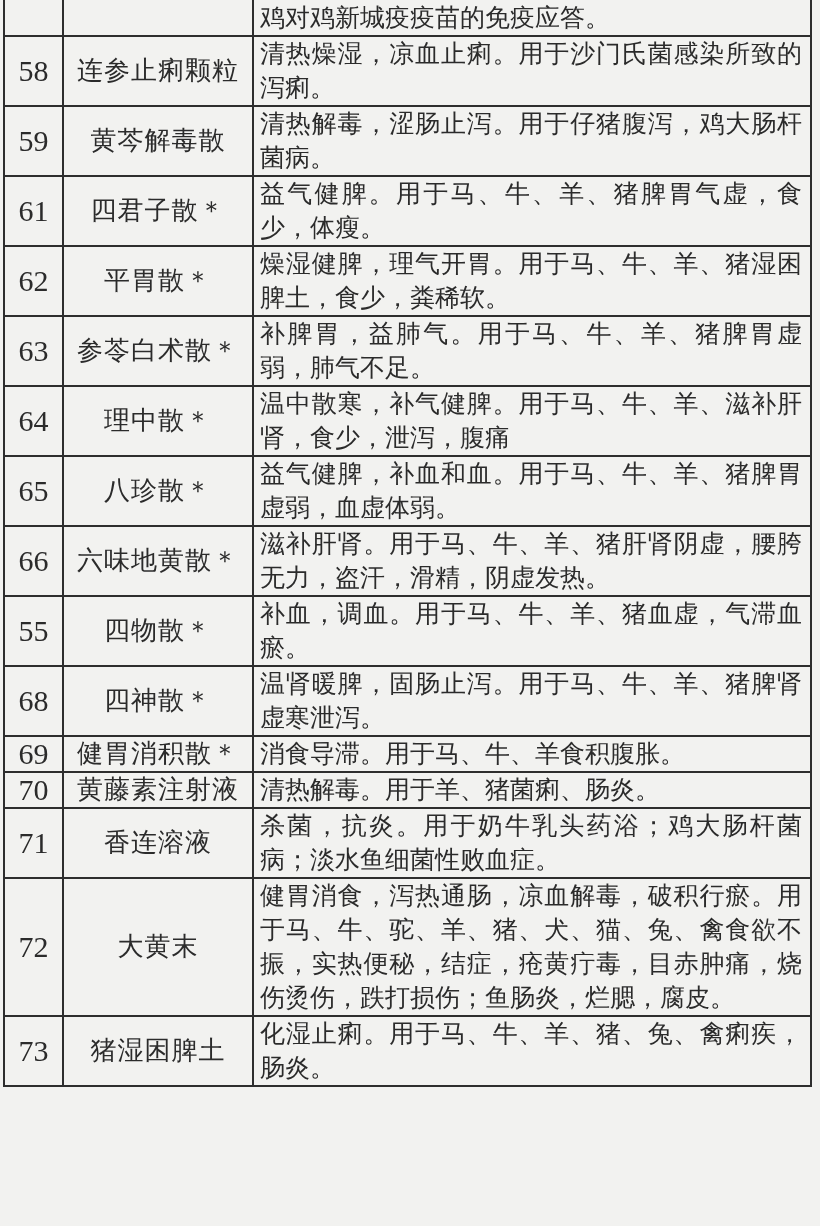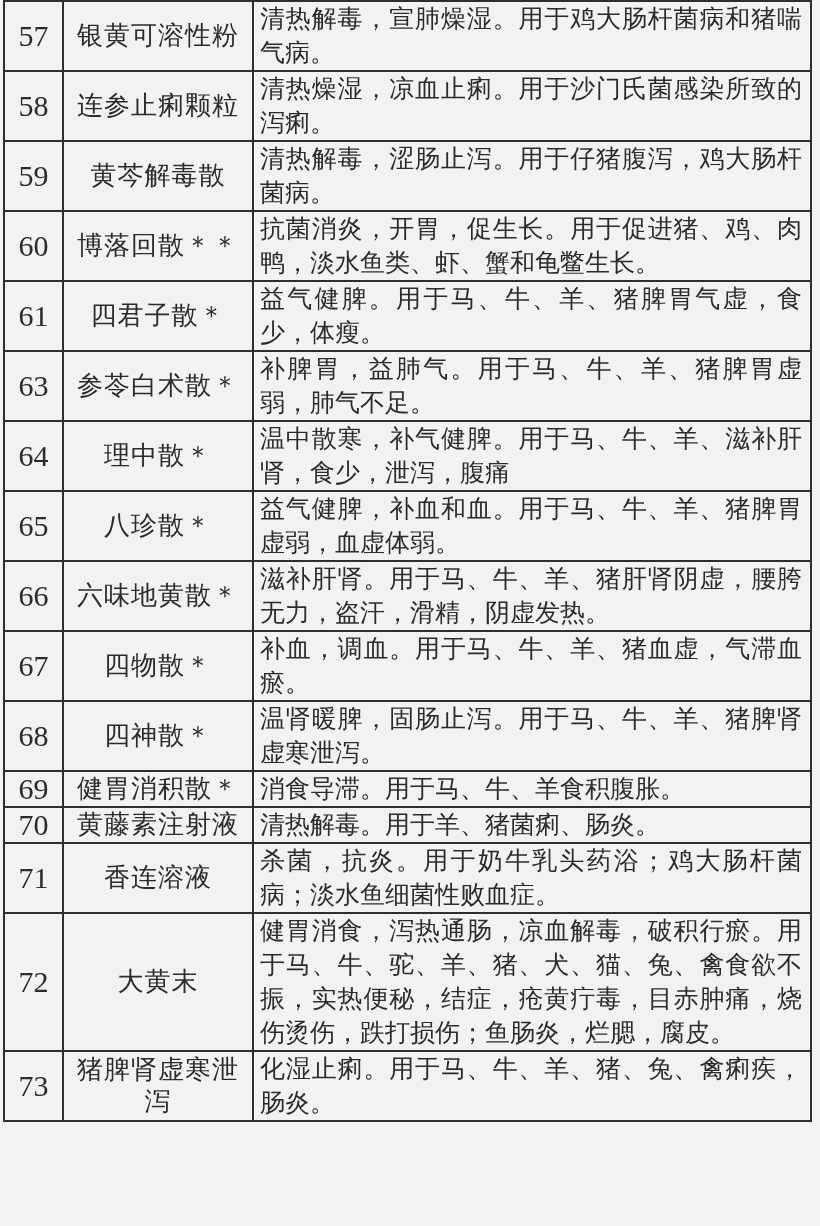--- a/index.html
+++ b/index.html
@@ -66,44 +66,44 @@
 <body>
 
 <div class="page">
   <table class="med-table">
     <colgroup>
       <col class="c-num">
       <col class="c-name">
       <col class="c-desc">
     </colgroup>
     <tbody id="table-body">
-        <tr class="med-row" style="height: 68px;">
-    <td class="cell-num">57</td>
-    <td class="cell-name">银黄可溶性粉</td>
-    <td class="cell-desc">清热解毒，宣肺燥湿。用于鸡大肠杆菌病和猪喘气病。</td>
+        <tr class="med-row r-first" style="height: 36px;">
+    <td class="cell-num"></td>
+    <td class="cell-name"></td>
+    <td class="cell-desc">鸡对鸡新城疫疫苗的免疫应答。</td>
   </tr>
         <tr class="med-row" style="height: 68px; padding-left: 8px;">
     <td class="cell-num">58</td>
     <td class="cell-name">连参止痢颗粒</td>
     <td class="cell-desc">清热燥湿，凉血止痢。用于沙门氏菌感染所致的泻痢。</td>
   </tr>
         <tr class="med-row" style="height: 68px; margin-top: 8px;">
     <td class="cell-num">59</td>
     <td class="cell-name">黄芩解毒散</td>
     <td class="cell-desc">清热解毒，涩肠止泻。用于仔猪腹泻，鸡大肠杆菌病。</td>
   </tr>
-        <tr class="med-row" style="height: 70px;">
-    <td class="cell-num">60</td>
-    <td class="cell-name">博落回散＊＊</td>
-    <td class="cell-desc">抗菌消炎，开胃，促生长。用于促进猪、鸡、肉鸭，淡水鱼类、虾、蟹和龟鳖生长。</td>
-  </tr>
         <tr class="med-row" style="height: 68px;">
     <td class="cell-num">61</td>
     <td class="cell-name">四君子散＊</td>
     <td class="cell-desc">益气健脾。用于马、牛、羊、猪脾胃气虚，食少，体瘦。</td>
+  </tr>
+        <tr class="med-row" style="height: 68px;">
+    <td class="cell-num">62</td>
+    <td class="cell-name">平胃散＊</td>
+    <td class="cell-desc">燥湿健脾，理气开胃。用于马、牛、羊、猪湿困脾土，食少，粪稀软。</td>
   </tr>
         <tr class="med-row" style="height: 66px; margin-top: 22px;">
     <td class="cell-num">63</td>
     <td class="cell-name">参苓白术散＊</td>
     <td class="cell-desc">补脾胃，益肺气。用于马、牛、羊、猪脾胃虚弱，肺气不足。</td>
   </tr>
         <tr class="med-row" style="height: 68px;">
     <td class="cell-num">64</td>
     <td class="cell-name">理中散＊</td>
     <td class="cell-desc">温中散寒，补气健脾。用于马、牛、羊、滋补肝肾，食少，泄泻，腹痛</td>
@@ -112,21 +112,21 @@
     <td class="cell-num">65</td>
     <td class="cell-name">八珍散＊</td>
     <td class="cell-desc">益气健脾，补血和血。用于马、牛、羊、猪脾胃虚弱，血虚体弱。</td>
   </tr>
         <tr class="med-row" style="height: 68px; border-radius: 23px;">
     <td class="cell-num">66</td>
     <td class="cell-name">六味地黄散＊</td>
     <td class="cell-desc">滋补肝肾。用于马、牛、羊、猪肝肾阴虚，腰胯无力，盗汗，滑精，阴虚发热。</td>
   </tr>
         <tr class="med-row" style="height: 69px;">
-    <td class="cell-num">67</td>
+    <td class="cell-num">55</td>
     <td class="cell-name">四物散＊</td>
     <td class="cell-desc">补血，调血。用于马、牛、羊、猪血虚，气滞血瘀。</td>
   </tr>
         <tr class="med-row" style="height: 67px;">
     <td class="cell-num">68</td>
     <td class="cell-name">四神散＊</td>
     <td class="cell-desc">温肾暖脾，固肠止泻。用于马、牛、羊、猪脾肾虚寒泄泻。</td>
   </tr>
         <tr class="med-row" style="height: 32px;">
     <td class="cell-num">69</td>
@@ -143,18 +143,18 @@
     <td class="cell-name">香连溶液</td>
     <td class="cell-desc">杀菌，抗炎。用于奶牛乳头药浴；鸡大肠杆菌病；淡水鱼细菌性败血症。</td>
   </tr>
         <tr class="med-row" style="height: 134px;">
     <td class="cell-num">72</td>
     <td class="cell-name">大黄末</td>
     <td class="cell-desc">健胃消食，泻热通肠，凉血解毒，破积行瘀。用于马、牛、驼、羊、猪、犬、猫、兔、禽食欲不振，实热便秘，结症，疮黄疔毒，目赤肿痛，烧伤烫伤，跌打损伤；鱼肠炎，烂腮，腐皮。</td>
   </tr>
         <tr class="med-row" style="height: 70px; border-radius: 31px;">
     <td class="cell-num">73</td>
-    <td class="cell-name">猪脾肾虚寒泄泻</td>
+    <td class="cell-name">猪湿困脾土</td>
     <td class="cell-desc">化湿止痢。用于马、牛、羊、猪、兔、禽痢疾，肠炎。</td>
   </tr>
       </tbody>
   </table>
 </div>
 
 </body></html>

